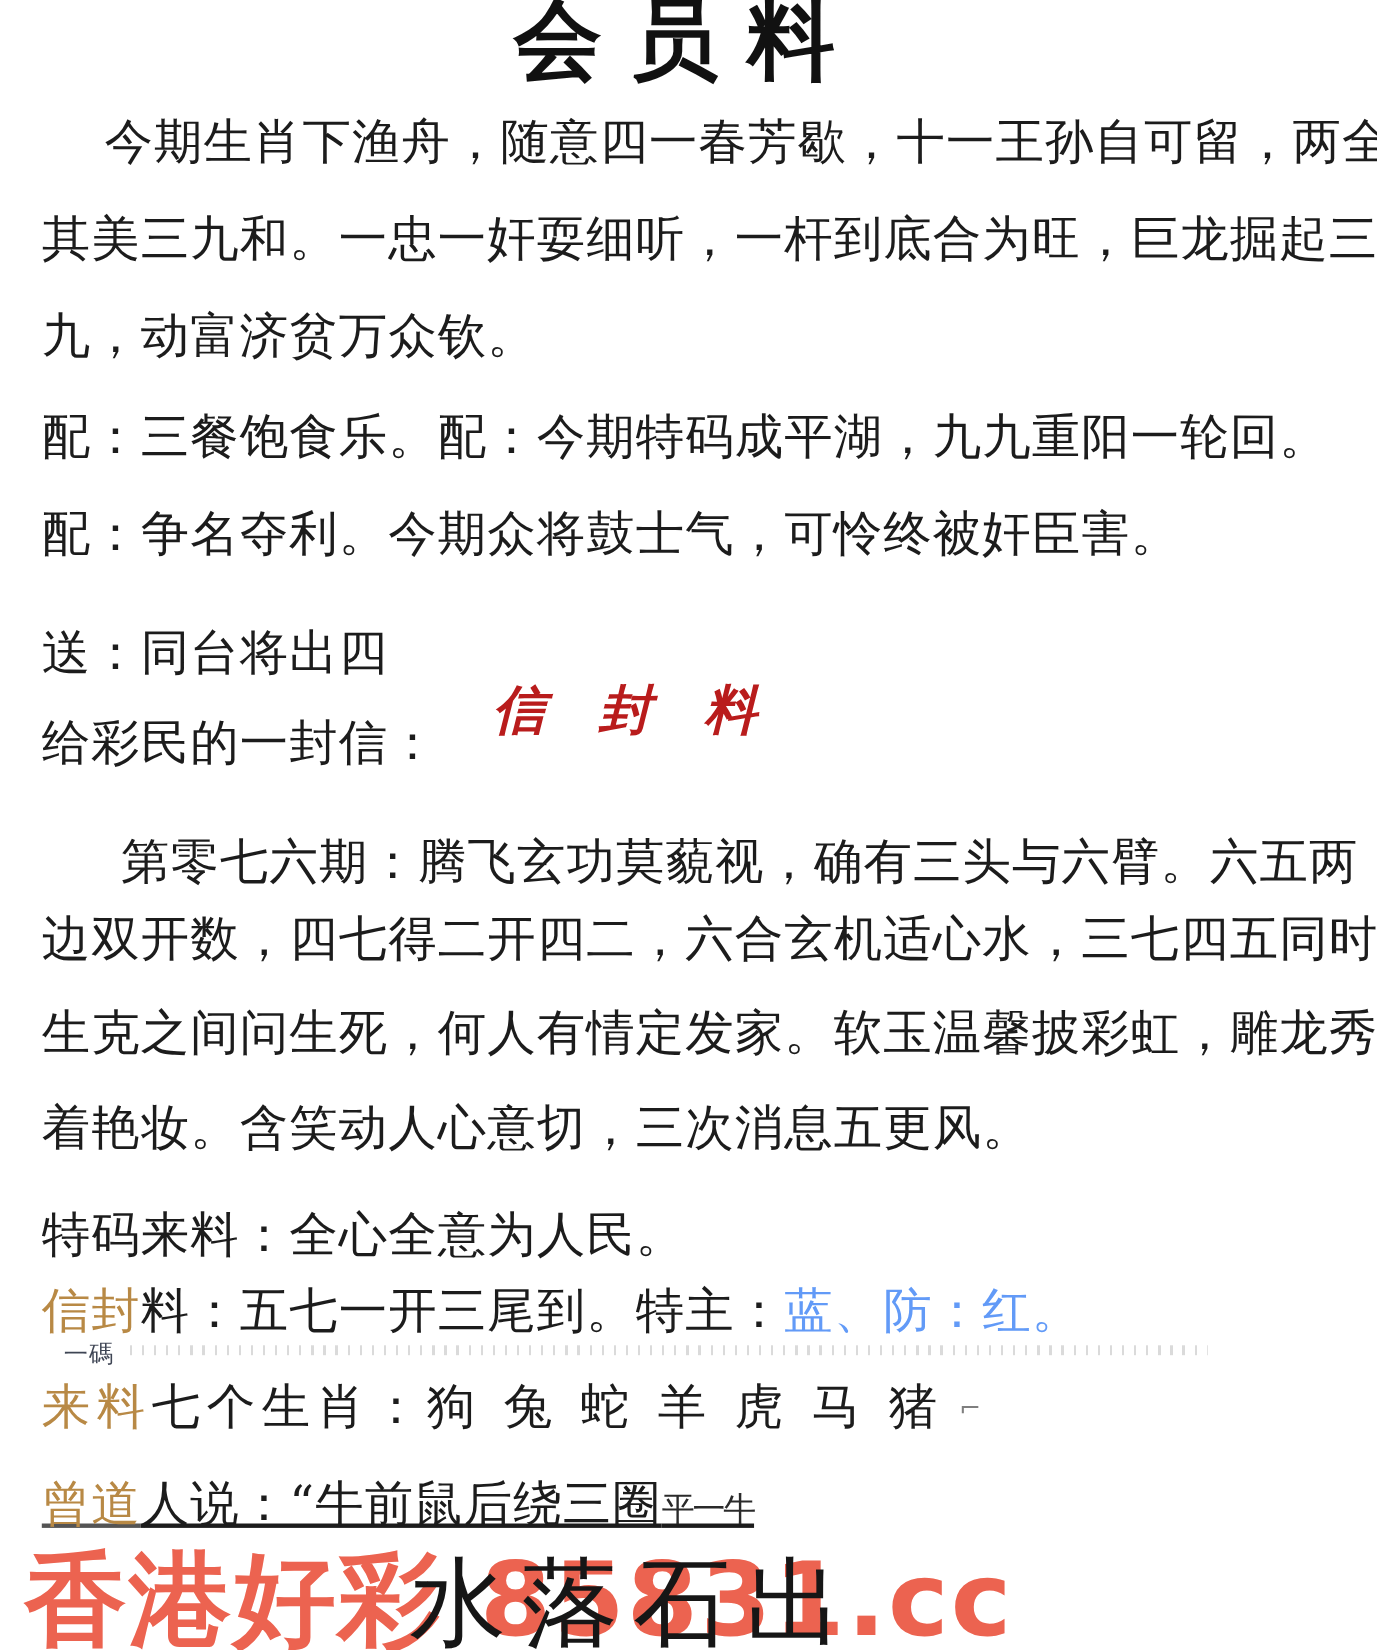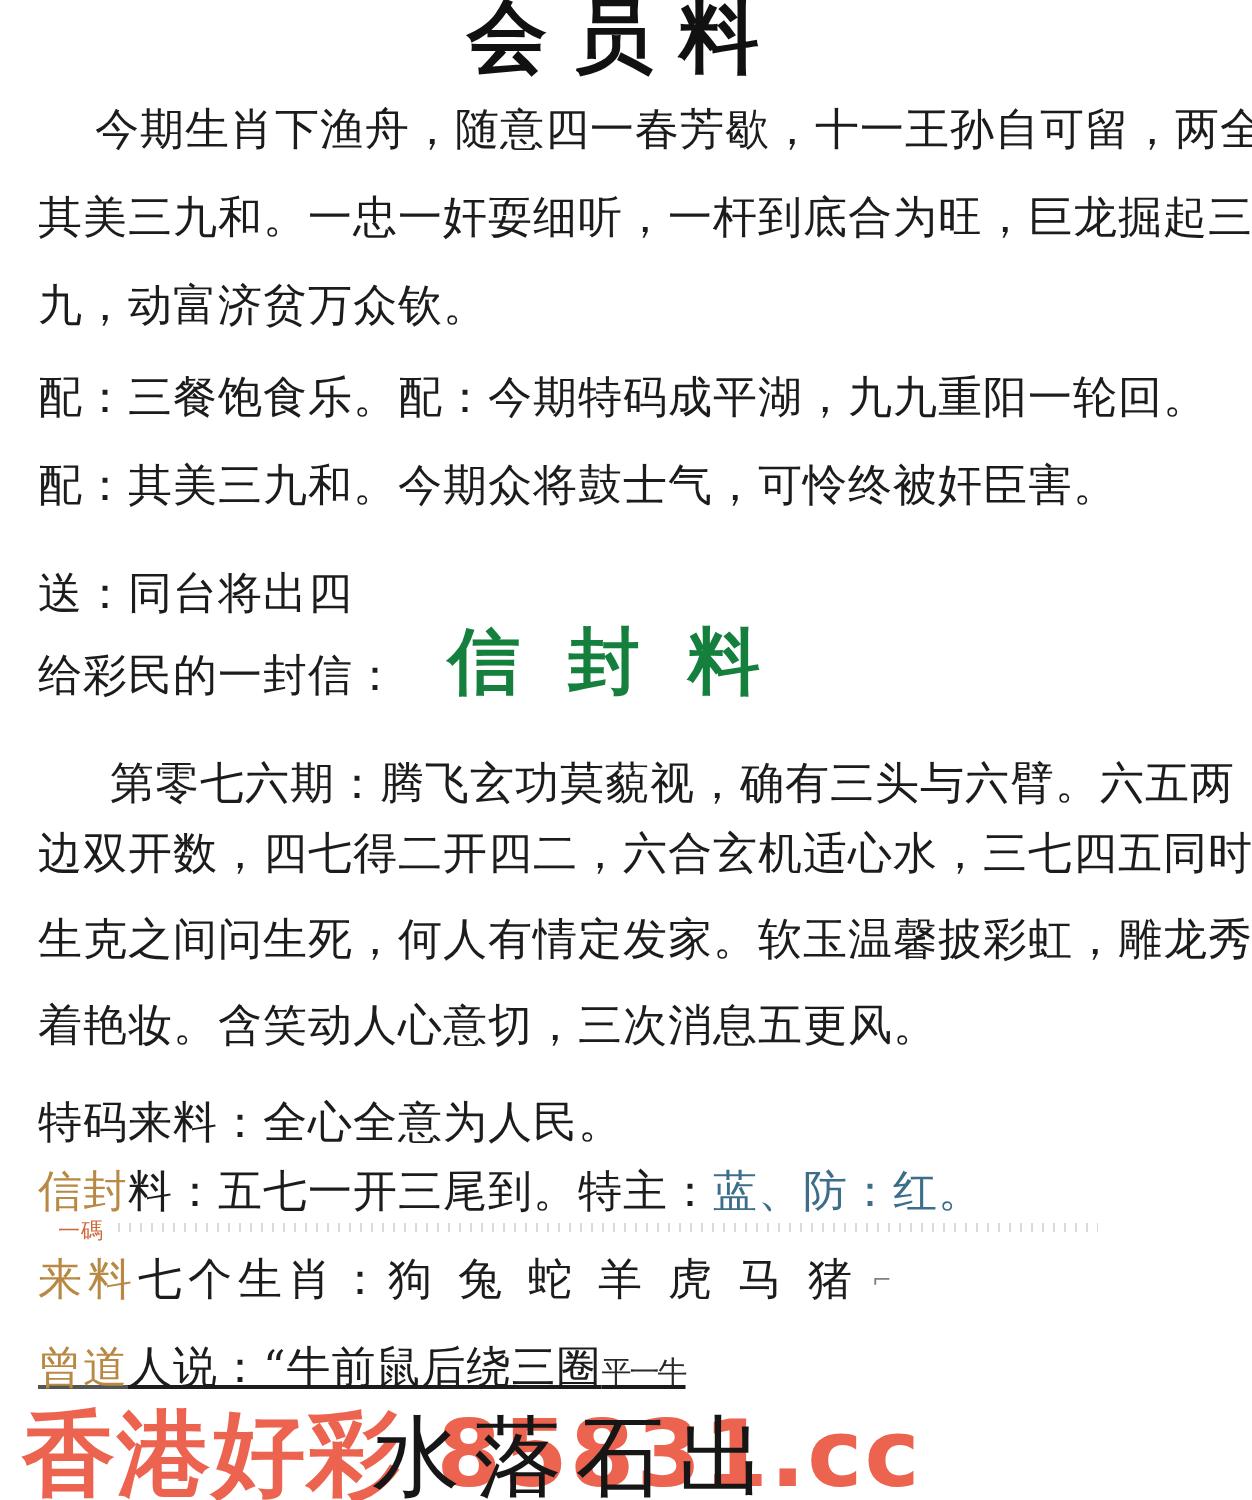--- a/index.html
+++ b/index.html
@@ -24,27 +24,28 @@
   .bodyline{
     font-size:44px;
     letter-spacing:1px;
     color:#1c1c1c;
   }
   .indent{left:95px;}
   .flush{left:38px;}
   .section-heading{
     font-family:"DejaVu Sans", sans-serif;
     font-weight:bold;
-    font-size:72px;
+    font-size:48px;
     letter-spacing:48px;
-    color:#15803d;
+    color:#b91c1c;
+    font-style:italic;
   }
   .faded{color:#a16207;opacity:.75;}
-  .halftone{color:#0c4a6e;opacity:.8;}
-  .tinyline{font-size:22px;color:#c2410c;opacity:.8;letter-spacing:1px;}
+  .halftone{color:#3b82f6;opacity:.8;}
+  .tinyline{font-size:22px;color:#0f172a;opacity:.8;letter-spacing:1px;}
   .noise-strip{
     display:inline-block;
     vertical-align:6px;
     width:980px;height:9px;margin-left:14px;
     background:repeating-linear-gradient(90deg,#9a9a9a 0 2px,transparent 2px 11px);
     opacity:.45;
   }
   .small-tail{font-size:30px;letter-spacing:-2px;color:#2a2a2a;}
   .zmark{font-size:24px;color:#555;vertical-align:6px;margin-left:14px;}
   .wm-red{
@@ -69,21 +70,21 @@
   <div class="abs title">会员料</div>
 
   <div class="abs bodyline indent" style="top:100px;">今期生肖下渔舟，随意四一春芳歇，十一王孙自可留，两全</div>
 
   <div class="abs bodyline flush" style="top:188px;">其美三九和。一忠一奸耍细听，一杆到底合为旺，巨龙掘起三一</div>
 
   <div class="abs bodyline flush" style="top:276px;">九，动富济贫万众钦。</div>
 
   <div class="abs bodyline flush" style="top:368px;">配：三餐饱食乐。配：今期特码成平湖，九九重阳一轮回。</div>
 
-  <div class="abs bodyline flush" style="top:456px;">配：其美三九和。今期众将鼓士气，可怜终被奸臣害。</div>
+  <div class="abs bodyline flush" style="top:456px;">配：争名夺利。今期众将鼓士气，可怜终被奸臣害。</div>
 
   <div class="abs bodyline flush" style="top:564px;">送：同台将出四</div>
 
   <div class="abs bodyline flush" style="top:646px;">给彩民的一封信：</div>
 
   <div class="abs section-heading" style="top:614px;left:448px;">信封料</div>
 
   <div class="abs bodyline" style="top:754px;left:110px;">第零七六期：腾飞玄功莫藐视，确有三头与六臂。六五两</div>
 
   <div class="abs bodyline flush" style="top:824px;">边双开数，四七得二开四二，六合玄机适心水，三七四五同时贺</div>

